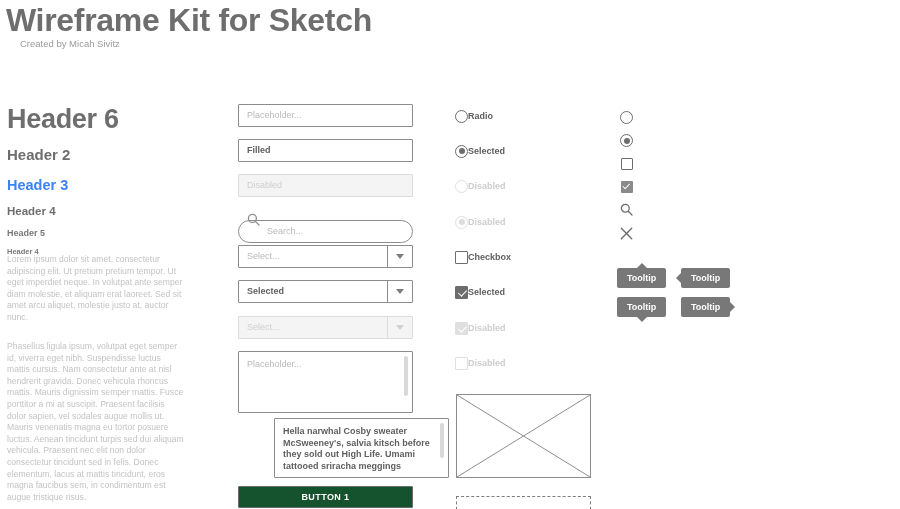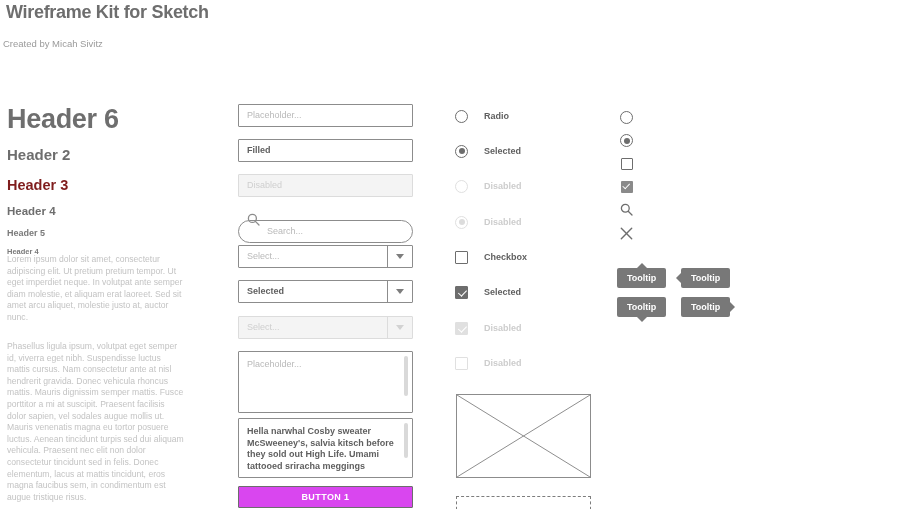--- a/index.html
+++ b/index.html
@@ -13,36 +13,36 @@
     position: relative;
     overflow: hidden;
     font-family: "Liberation Sans", sans-serif;
     -webkit-font-smoothing: antialiased;
   }
   .abs { position: absolute; }
 
   
   #page-title {
     left: 6px; top: 2px;
-    font-size: 18px;
+    font-size: 32px;
     font-weight: bold;
     color: #6e6e6e;
     letter-spacing: -0.3px;
   }
   #page-subtitle {
-    left: 3px; top: 38px;
+    left: 20px; top: 38px;
     font-size: 9.5px;
     color: #9a9a9a;
   }
 
   
   .typo-col { left: 7px; }
   .h1 { top: 104px; font-size: 27px; font-weight: bold; color: #6e6e6e; letter-spacing:-0.3px;}
   .h2 { top: 146px; font-size: 15px; font-weight: bold; color: #6e6e6e; }
-  .h3 { top: 177px; font-size: 14.5px; font-weight: bold; color: #7f1d1d; }
+  .h3 { top: 177px; font-size: 14.5px; font-weight: bold; color: #3b82f6; }
   .h4 { top: 205px; font-size: 11.5px; font-weight: bold; color: #6e6e6e; }
   .h5 { top: 228px; font-size: 9px;  font-weight: bold; color: #7a7a7a; }
   .h6 { top: 247px; font-size: 7.5px; font-weight: bold; color: #7a7a7a; }
 
   .para {
     width: 178px;
     font-size: 8.6px;
     line-height: 11.6px;
     color: #c3c3c3;
     text-align: left;
@@ -134,57 +134,57 @@
     border: 1px solid #8c8c8c;
     background: #fff;
     border-radius: 1px;
     padding: 7px 14px 6px 8px;
     font-size: 9px;
     line-height: 11.5px;
     color: #b9b9b9;
   }
   .textarea.filled { color:#5f5f5f; font-weight:bold; }
   #textarea-placeholder { top: 351px; height: 62px; }
-  #textarea-filled      { top: 418px; height: 60px; }
+  #textarea-filled      { top: 418px; height: 60px; margin-left: 36px; }
   .ta-scroll {
     position: absolute;
     right: 4px; top: 4px;
     width: 4px;
     background: #d9d9d9;
     border-radius: 2px;
   }
   #textarea-placeholder .ta-scroll { height: 40px; }
   #textarea-filled .ta-scroll { height: 35px; }
 
   
   #button-1 {
     left: 238px; top: 486px;
     width: 175px; height: 22px;
     box-sizing: border-box;
-    background: #d946ef;
+    background: #14532d;
     border: 1px solid #6d6d6d;
     color: #ffffff;
     font-size: 9px;
     font-weight: bold;
     letter-spacing: 0.4px;
     display: flex;
     align-items: center;
     justify-content: center;
     border-radius: 1px;
   }
 
   
   .ctl-row {
     left: 455px;
     display: flex;
     align-items: center;
     height: 16px;
   }
   .ctl-label {
-    margin-left: 16px;
+    margin-left: 0;
     font-size: 9px;
     font-weight: bold;
     color: #5f5f5f;
   }
   .ctl-row.dim .ctl-label { color: #cdcdcd; }
 
   .radio {
     width: 13px; height: 13px;
     border-radius: 50%;
     border: 1.6px solid #6d6d6d;

